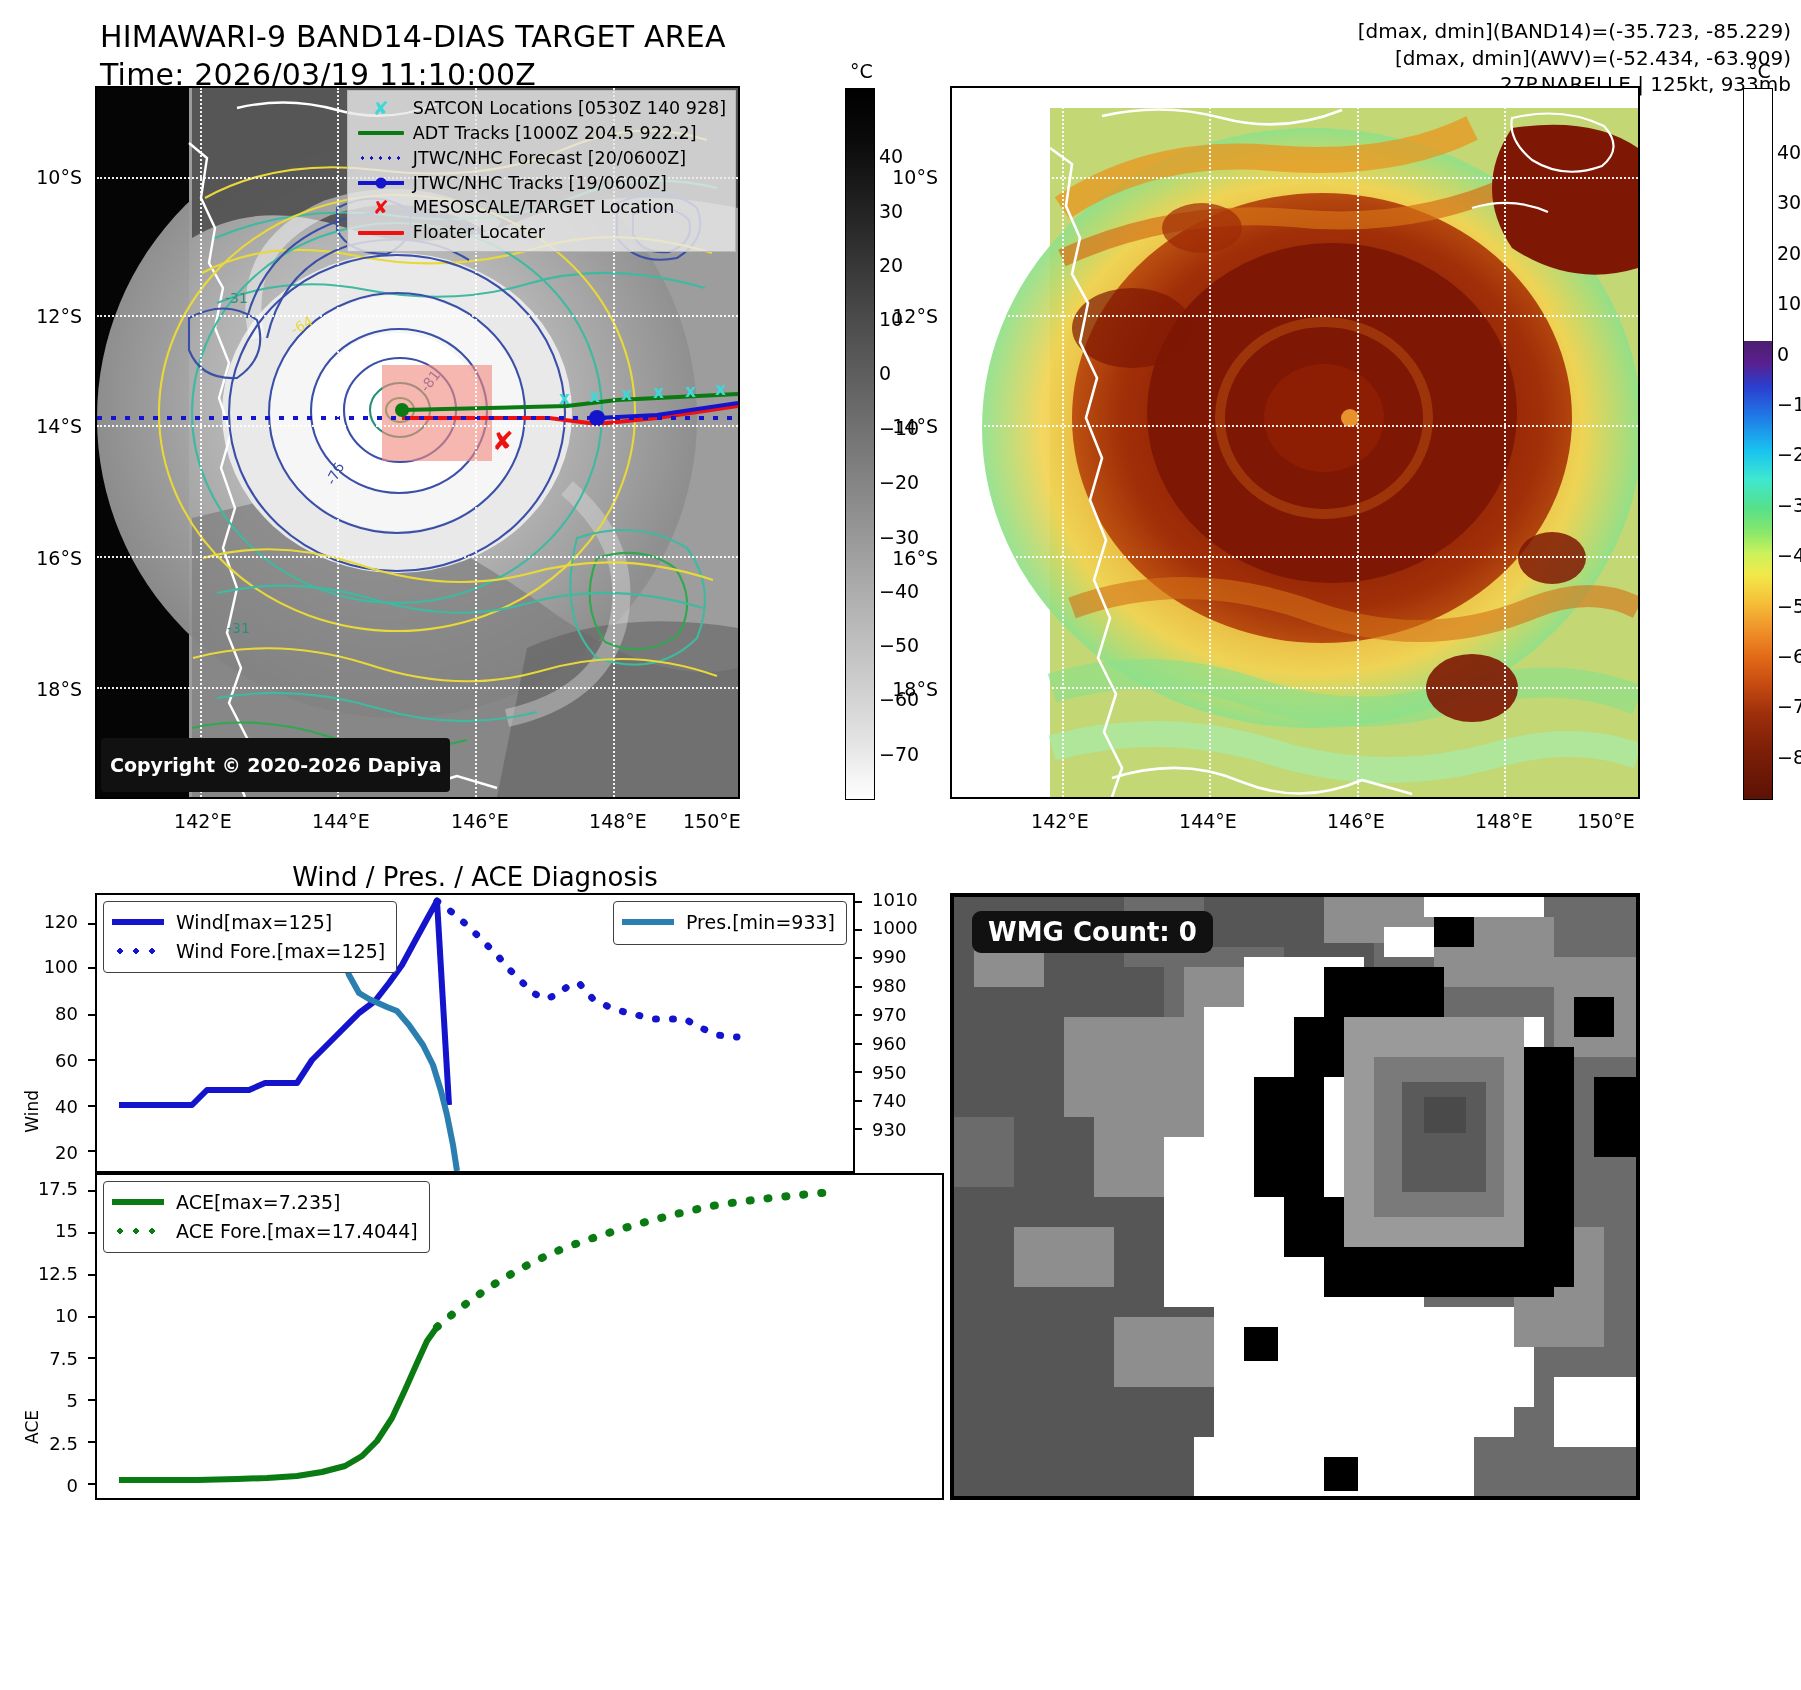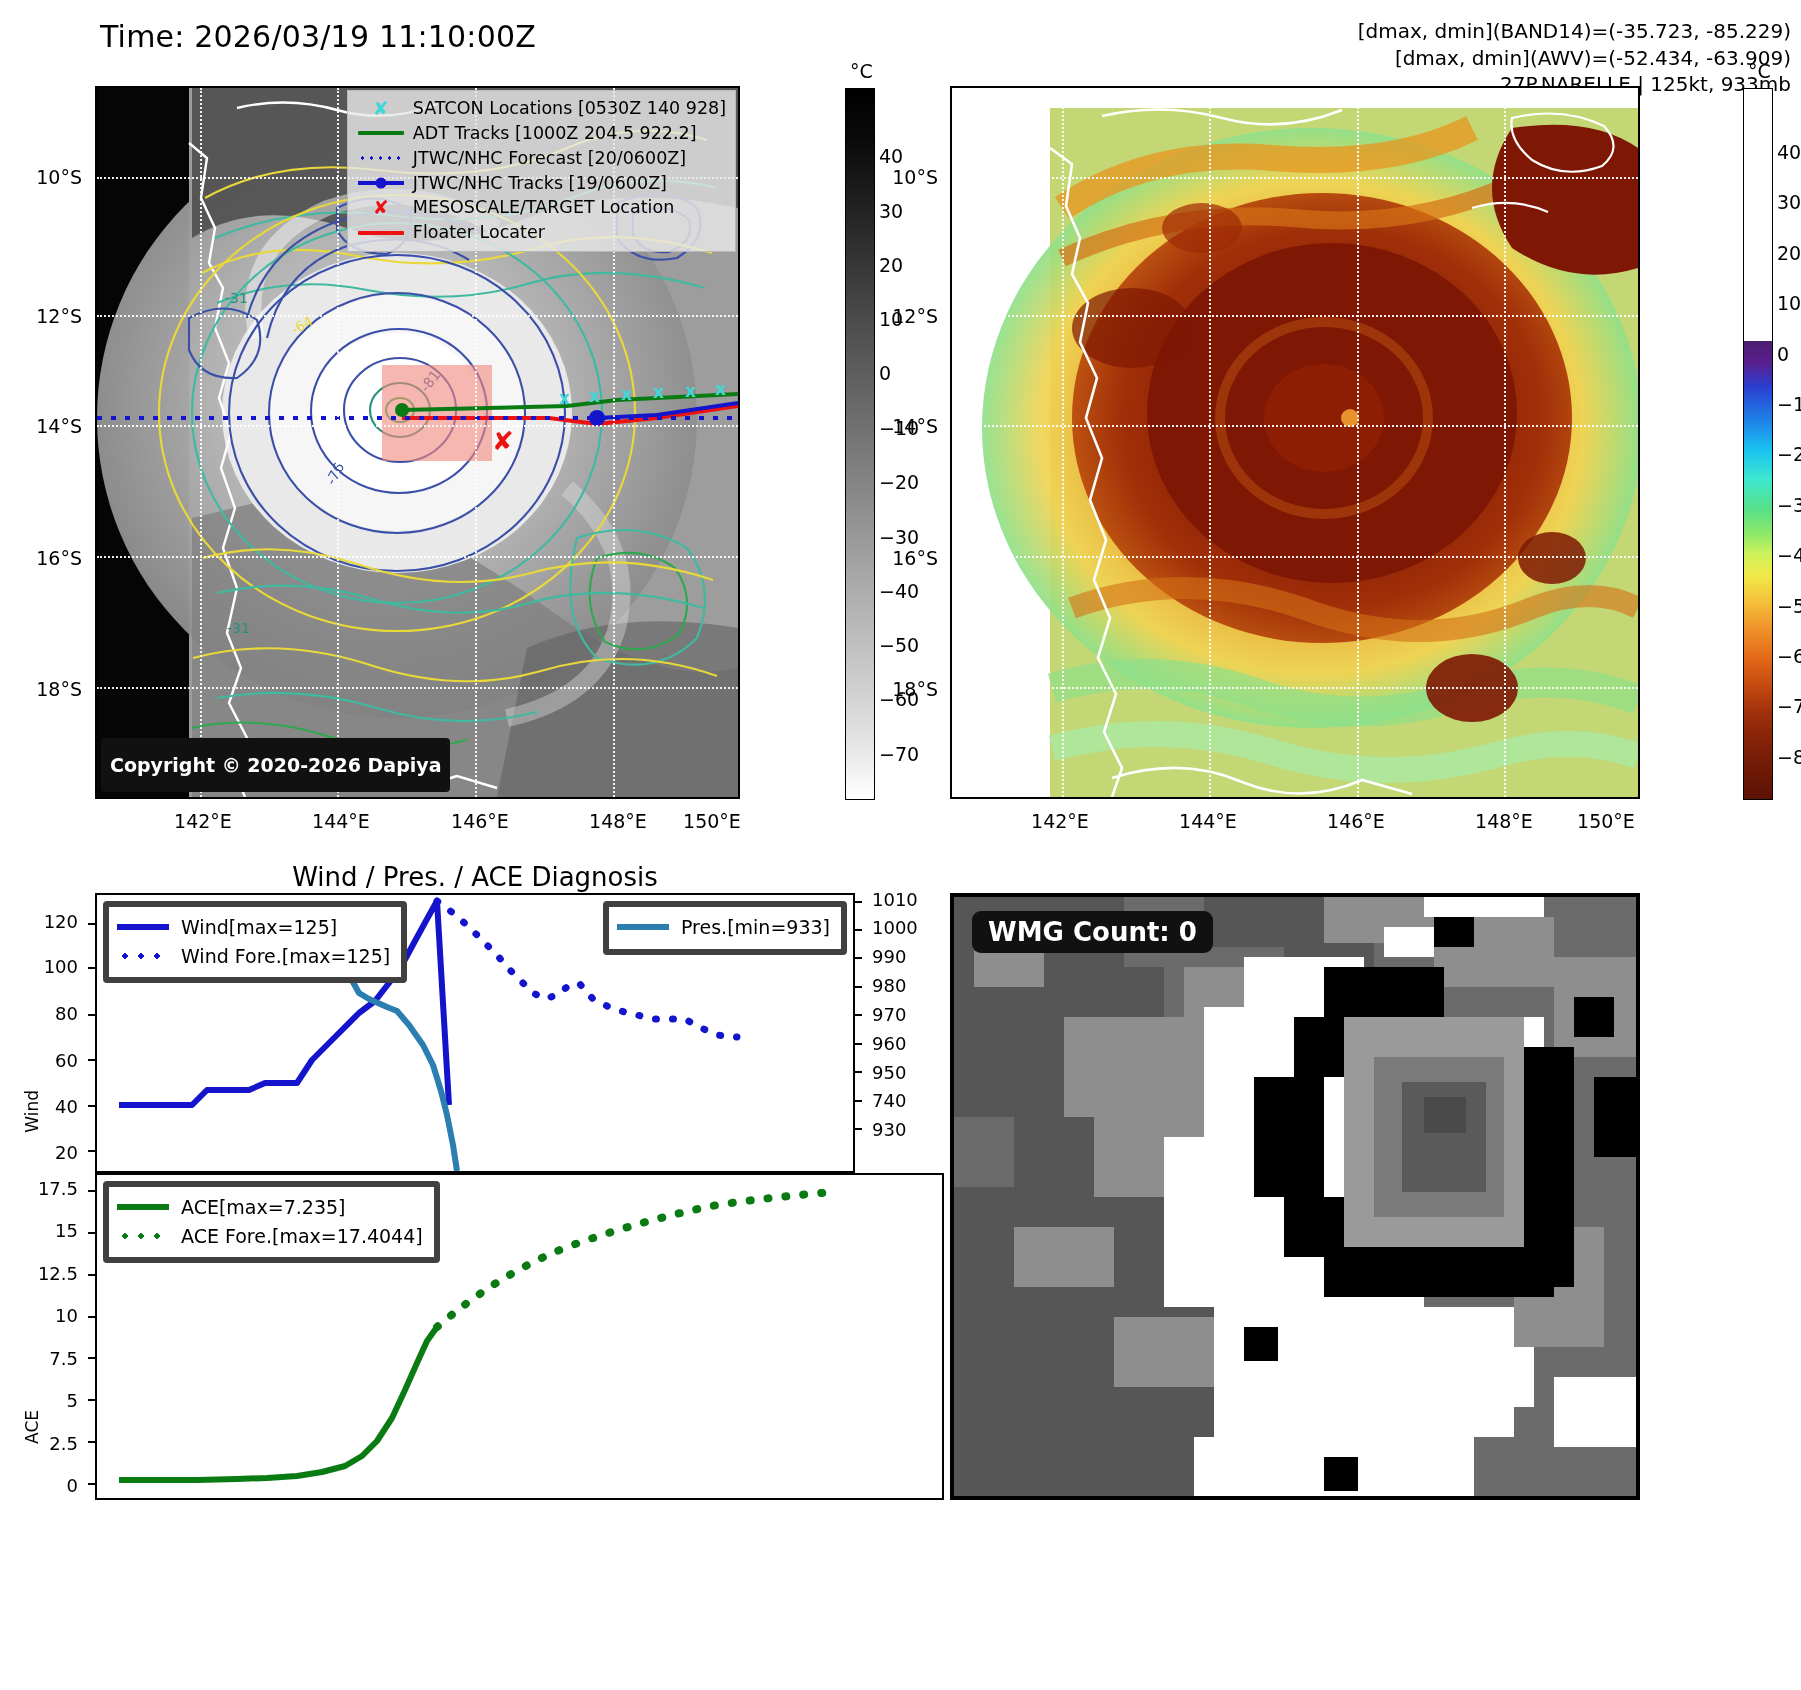--- a/index.html
+++ b/index.html
@@ -48,38 +48,39 @@
   
   #map2{left:950px;top:86px;width:690px;height:713px;overflow:hidden;background:#fff;}
   
   .chart{position:absolute;border:2px solid #000;box-sizing:border-box;background:#fff;}
   #chart-wind{left:95px;top:893px;width:760px;height:280px;}
   #chart-ace{left:95px;top:1173px;width:849px;height:327px;}
   .ytick{position:absolute;right:6px;font-size:18px;transform:translateY(-50%);white-space:nowrap;}
   .ytick-r{position:absolute;left:6px;font-size:18px;transform:translateY(-50%);white-space:nowrap;}
   .tickmark{position:absolute;width:9px;height:2px;background:#000;}
   .axis-name{position:absolute;font-size:17px;writing-mode:vertical-rl;transform:rotate(180deg);}
-  .leg{position:absolute;background:#fff;border:6px solid #404040;border-radius:4px;padding:6px 11px 7px 8px;font-size:19px;line-height:1.5;z-index:10;}
+  .leg{position:absolute;background:#fff;border:1px solid #404040;border-radius:4px;padding:6px 11px 7px 8px;font-size:19px;line-height:1.5;z-index:10;}
   .leg .row{display:flex;align-items:center;white-space:nowrap;}
   .leg .key{width:56px;flex:0 0 56px;display:flex;align-items:center;margin-right:8px;}
   .sol-blue{height:6px;width:52px;background:#1414cd;}
   .dot-blue{height:6px;width:52px;background-image:radial-gradient(circle,#1414cd 2.6px,transparent 2.7px);background-size:16px 6px;background-repeat:repeat-x;}
   .sol-teal{height:6px;width:52px;background:#2a7fb0;}
   .sol-green{height:6px;width:52px;background:#0a7a12;}
   .dot-green{height:6px;width:52px;background-image:radial-gradient(circle,#0a7a12 2.6px,transparent 2.7px);background-size:16px 6px;background-repeat:repeat-x;}
   
   #wmg{left:950px;top:893px;width:690px;height:607px;border:4px solid #000;box-sizing:border-box;background:#585858;overflow:hidden;}
   #wmg-badge{position:absolute;left:18px;top:14px;background:#111;color:#fff;font-size:26px;font-weight:bold;
       padding:6px 16px;border-radius:9px;z-index:20;}
   svg{display:block;}
 </style>
 </head>
 <body>
 
 <div class="abs" id="title-block">
+  <div>HIMAWARI-9 BAND14-DIAS TARGET AREA</div>
   <div>Time: 2026/03/19 11:10:00Z</div>
 </div>
 
 <div class="abs" id="header-right">
   <div>[dmax, dmin](BAND14)=(-35.723, -85.229)</div>
   <div>[dmax, dmin](AWV)=(-52.434, -63.909)</div>
   <div>27P.NARELLE | 125kt, 933mb</div>
 </div>
 
 <div class="abs frame" id="map1">

